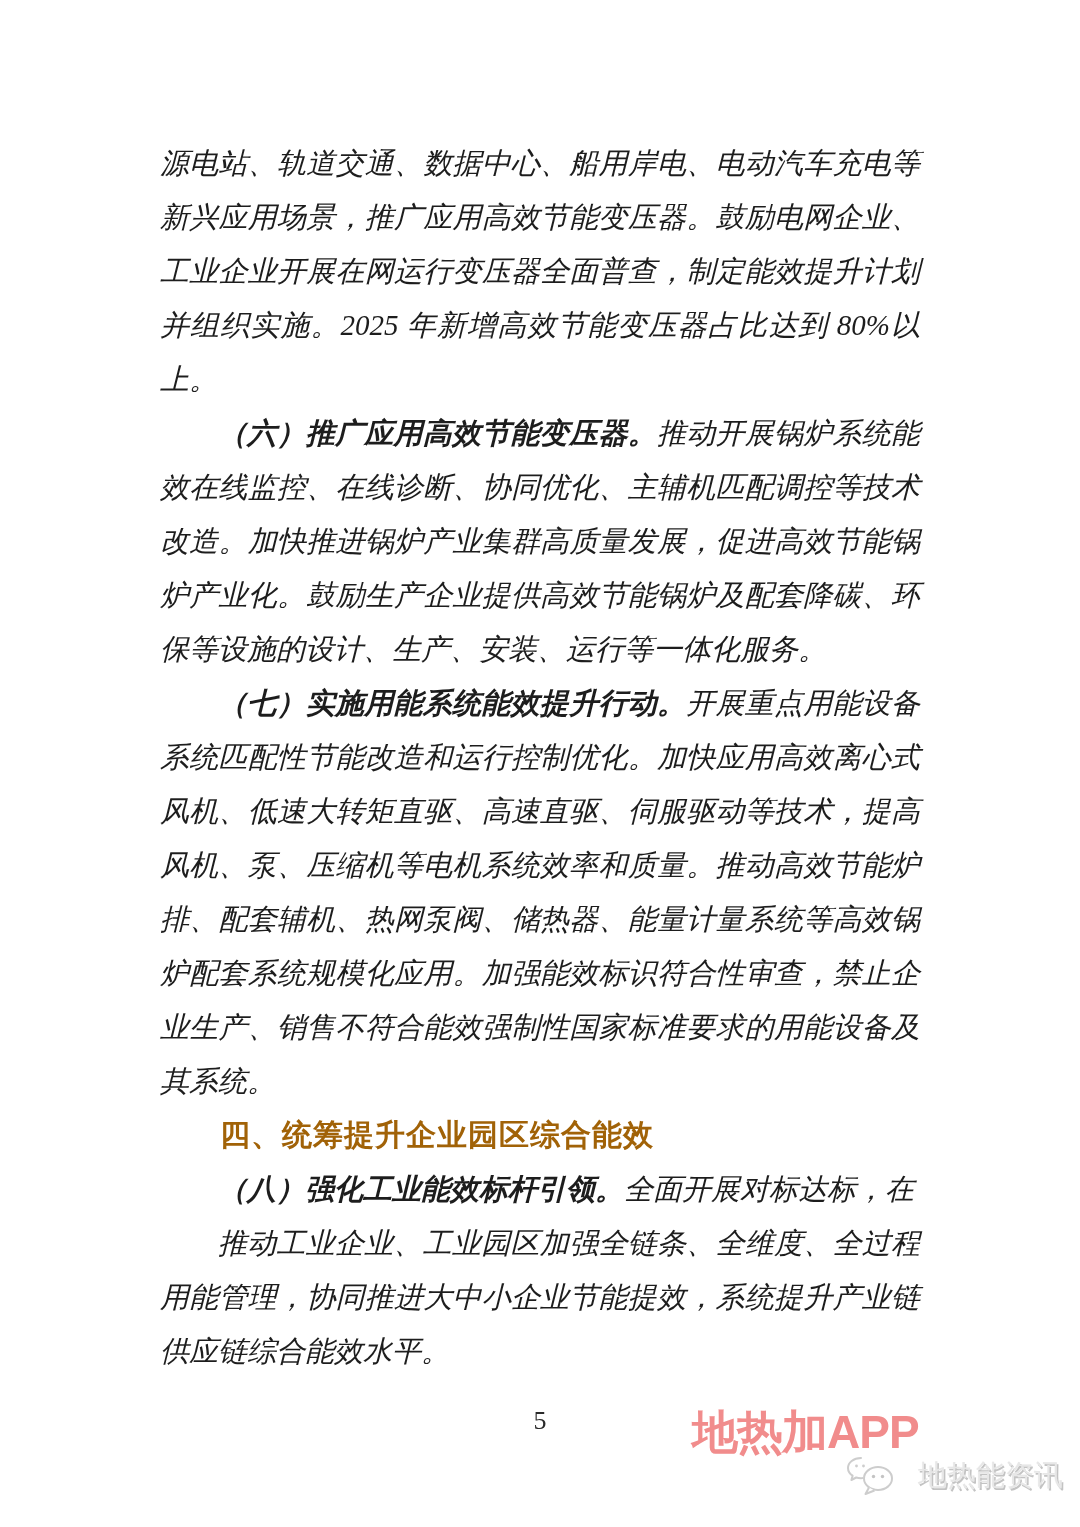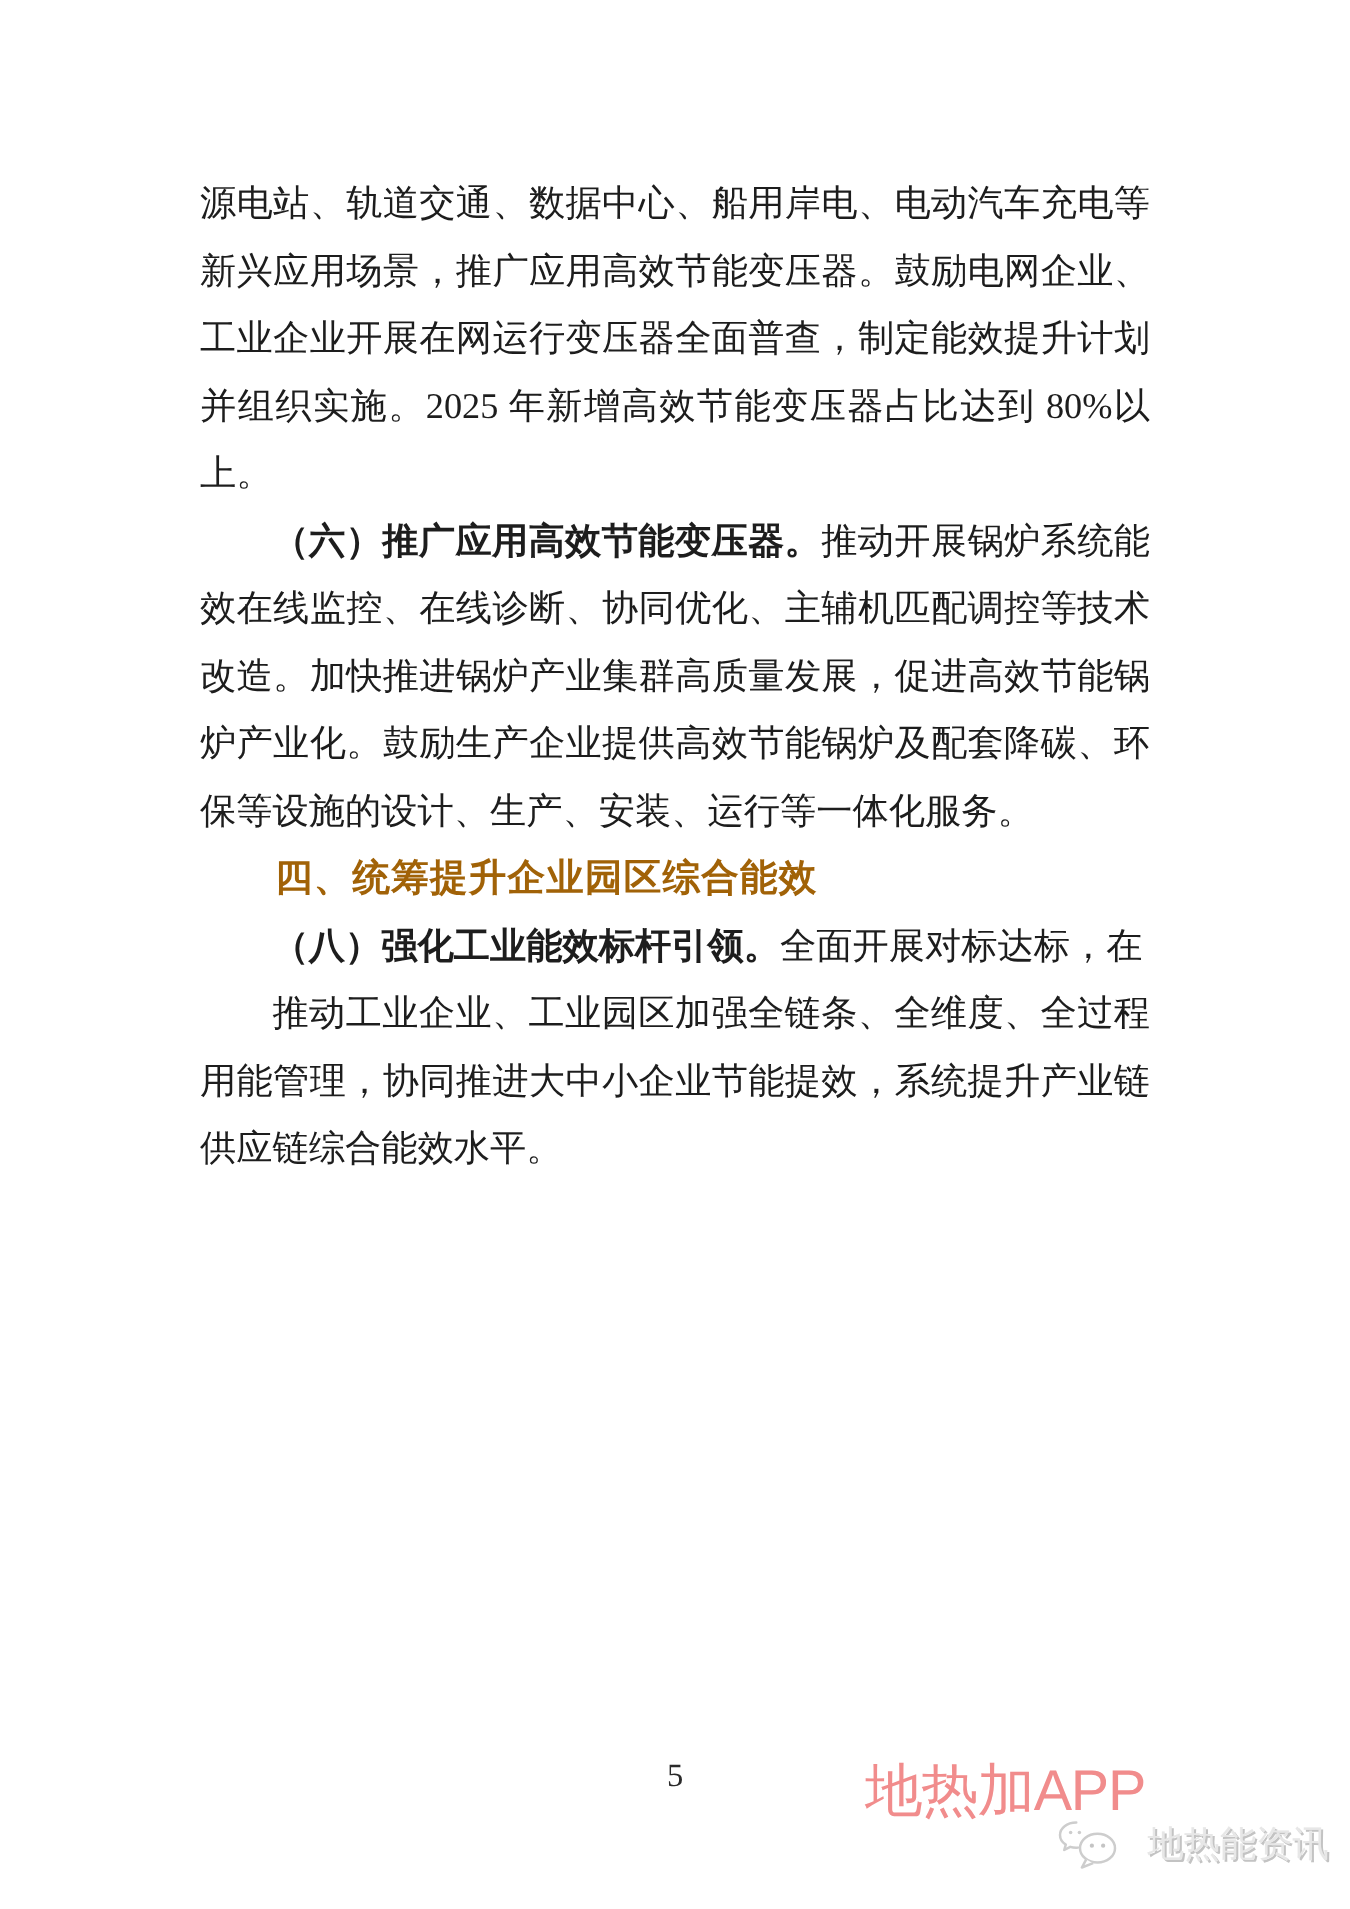--- a/index.html
+++ b/index.html
@@ -19,20 +19,21 @@
     top: 136px;
     width: 760px;
   }
   .para {
     font-size: 29px;
     line-height: 54px;
     text-align: justify;
     text-justify: inter-character;
     text-indent: 2em;
     color: #1d1d1d;
+    font-style: italic;
   }
   .para.no-indent { text-indent: 0; }
   .para .lead { font-weight: 700; }
   .section-heading {
     font-family: Liberation Sans, sans-serif;
     font-weight: 600;
     font-size: 30px;
     line-height: 54px;
     text-indent: 2em;
     letter-spacing: 1px;
@@ -45,21 +46,21 @@
     width: 100%;
     text-align: center;
     font-size: 26px;
     color: #2a2a2a;
   }
   .wm-app {
     position: absolute;
     left: 692px;
     top: 1402px;
     font-family: "Liberation Sans", "DejaVu Sans", sans-serif;
-    font-weight: 400;
+    font-weight: 700;
     font-size: 46px;
     letter-spacing: -1px;
     color: #f18c8c;
     white-space: nowrap;
   }
   .wm-channel {
     position: absolute;
     left: 846px;
     top: 1456px;
     display: flex;
@@ -83,20 +84,23 @@
   <main class="doc">
 
     <p class="para no-indent">
       <span>源电站、轨道交通、数据中心、船用岸电、电动汽车充电等新兴应用场景，推广应用高效节能变压器。鼓励电网企业、工业企业开展在网运行变压器全面普查，制定能效提升计划并组织实施。2025 年新增高效节能变压器占比达到 80%以上。</span>
     </p>
 
     <p class="para">
       <span class="lead">（六）推广应用高效节能变压器。</span><span>推动开展锅炉系统能效在线监控、在线诊断、协同优化、主辅机匹配调控等技术改造。加快推进锅炉产业集群高质量发展，促进高效节能锅炉产业化。鼓励生产企业提供高效节能锅炉及配套降碳、环保等设施的设计、生产、安装、运行等一体化服务。</span>
     </p>
 
+    <p class="para">
+      <span class="lead">（七）实施用能系统能效提升行动。</span><span>开展重点用能设备系统匹配性节能改造和运行控制优化。加快应用高效离心式风机、低速大转矩直驱、高速直驱、伺服驱动等技术，提高风机、泵、压缩机等电机系统效率和质量。推动高效节能炉排、配套辅机、热网泵阀、储热器、能量计量系统等高效锅炉配套系统规模化应用。加强能效标识符合性审查，禁止企业生产、销售不符合能效强制性国家标准要求的用能设备及其系统。</span>
+    </p>
 
     <h2 class="section-heading">四、统筹提升企业园区综合能效</h2>
 
     <p class="para">
       <span class="lead">（八）强化工业能效标杆引领。</span><span>全面开展对标达标，在</span>
     </p>
 
     <p class="para">
       <span>推动工业企业、工业园区加强全链条、全维度、全过程用能管理，协同推进大中小企业节能提效，系统提升产业链供应链综合能效水平。</span>
     </p>

